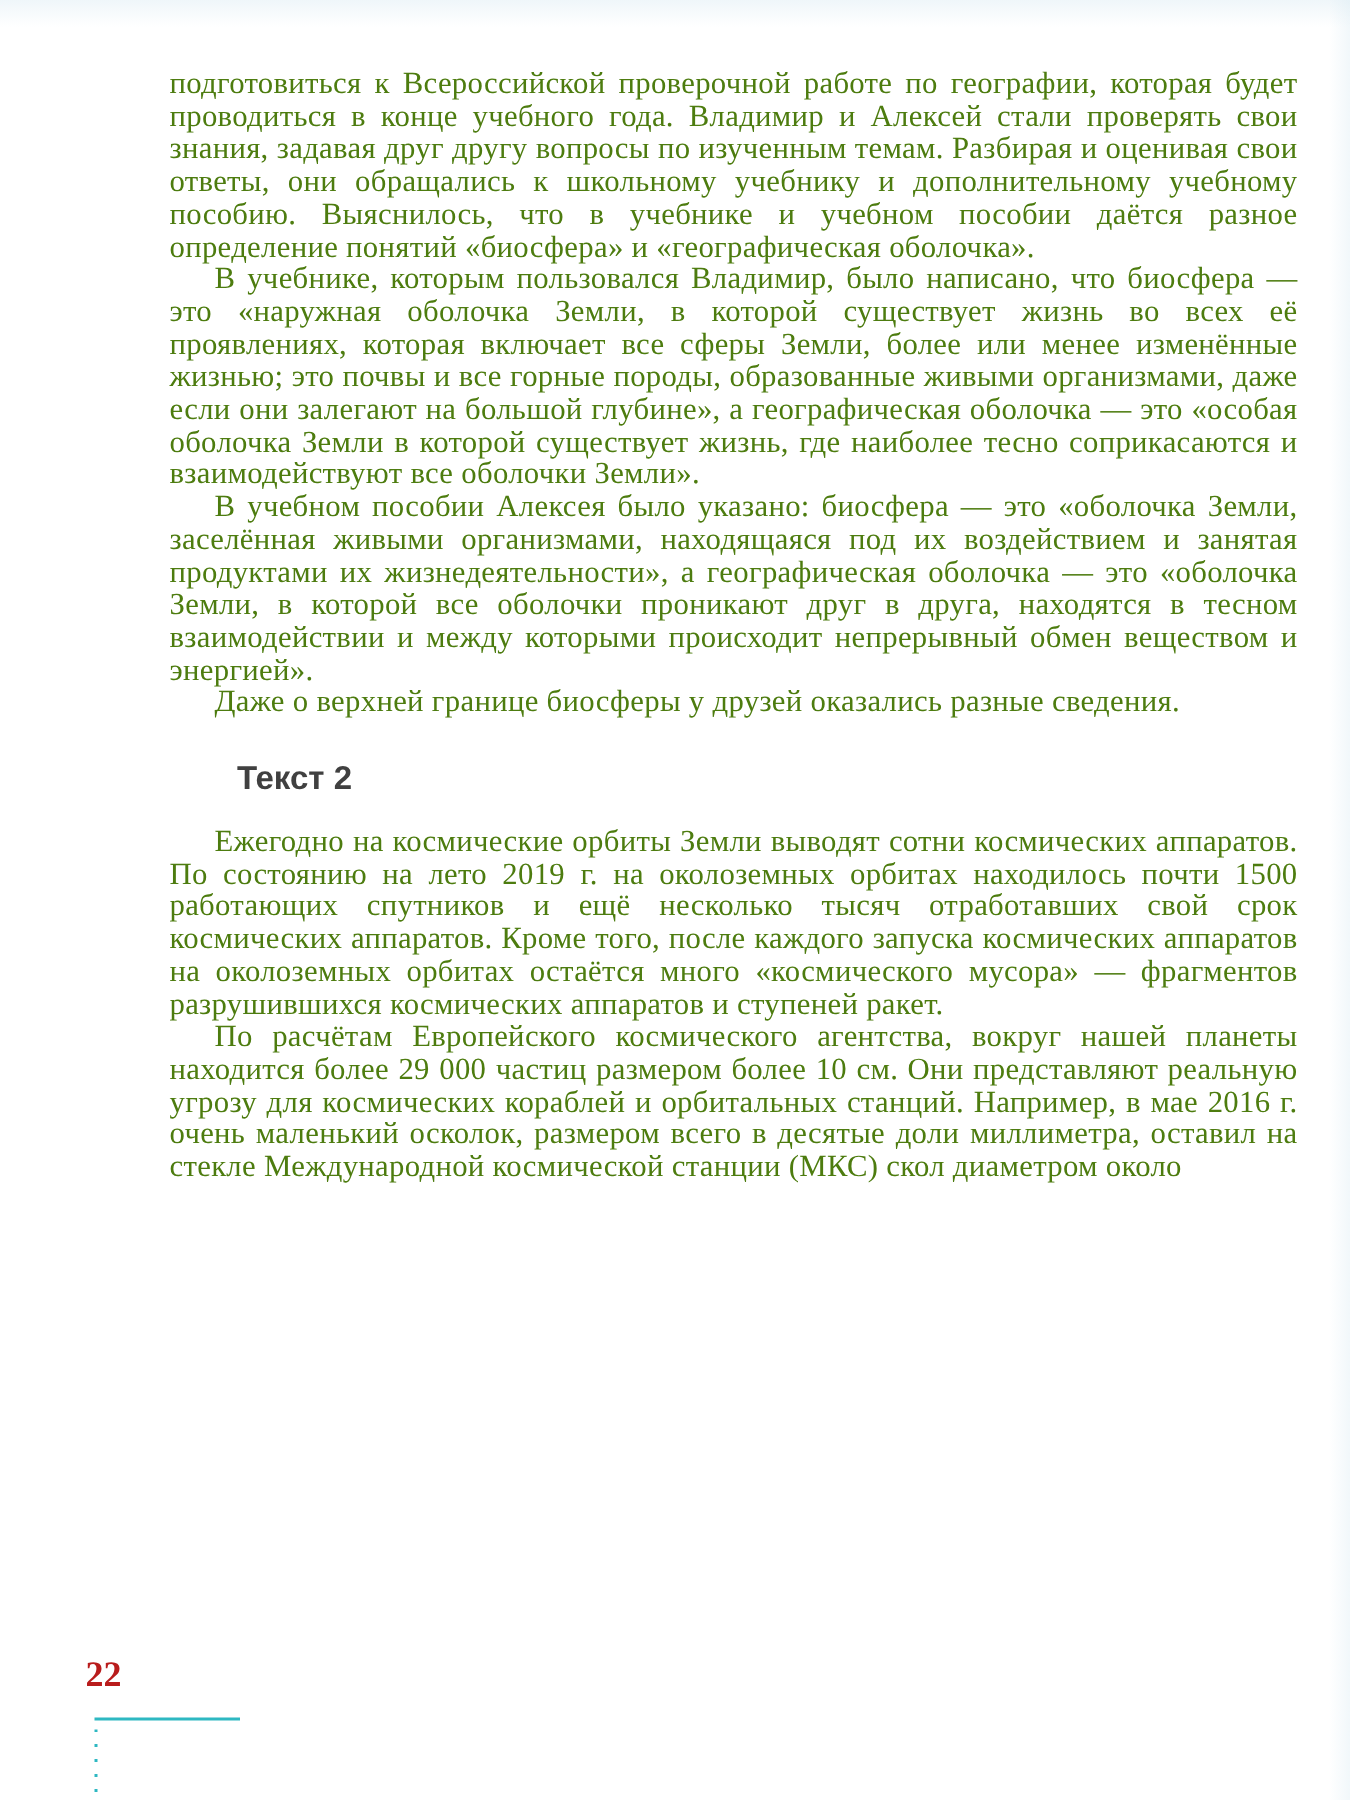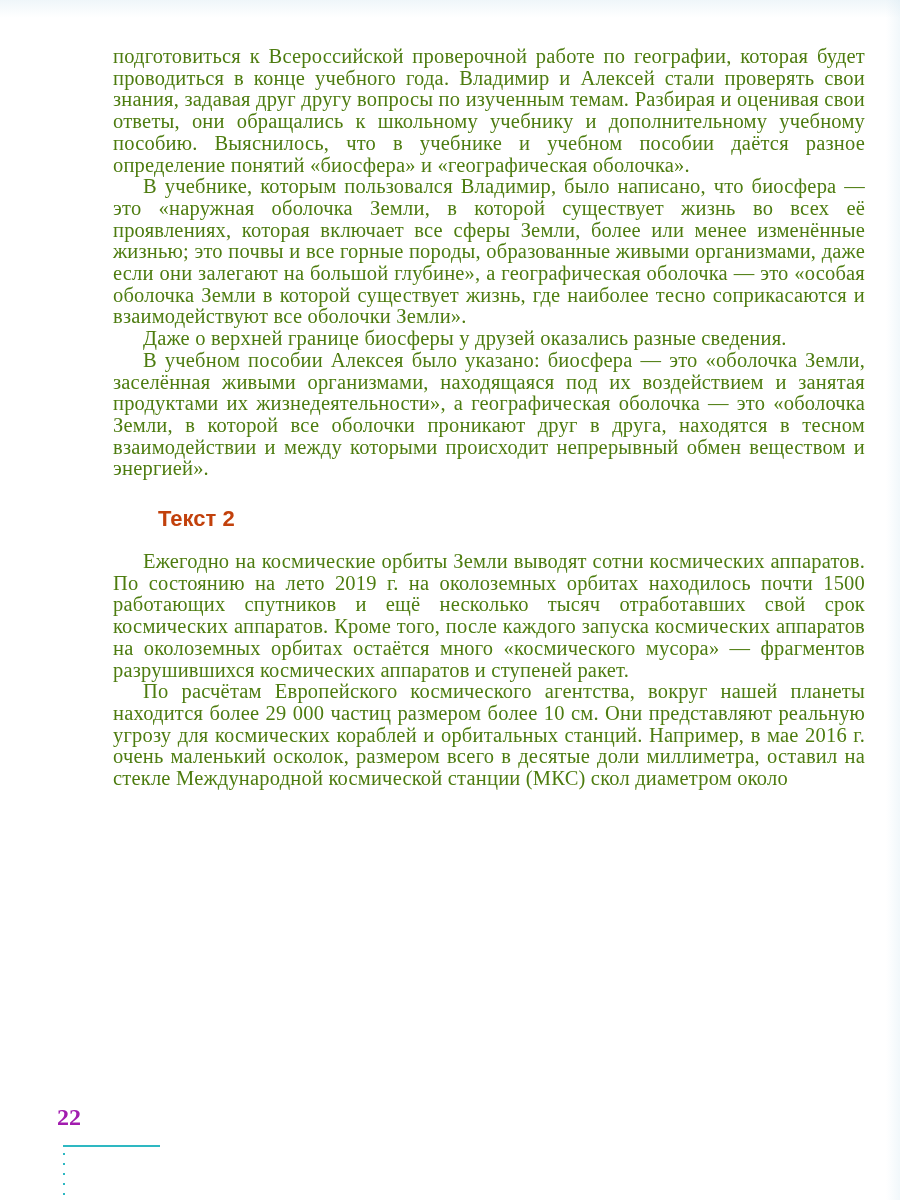--- a/index.html
+++ b/index.html
@@ -33,30 +33,30 @@
     text-align: justify;
     text-indent: 30px;
     color: #4d7c0f;
     letter-spacing: 0.2px;
   }
   .para.first { text-indent: 0; }
   .section-heading {
     font-family: "Liberation Sans", sans-serif;
     font-size: 22px;
     font-weight: 600;
-    color: #c2410c;
+    color: #404040;
     margin: 26px 0 19px 45px;
   }
   .page-number {
     position: absolute;
     left: 57px;
     top: 1104px;
     font-size: 24px;
     font-weight: bold;
-    color: #a21caf;
+    color: #b91c1c;
   }
   .footer-rule {
     position: absolute;
     left: 63px;
     top: 1145px;
     width: 97px;
     height: 2px;
     background: #2eb8c2;
   }
   .footer-dotted {
@@ -69,22 +69,22 @@
   }
 </style>
 </head>
 <body>
 
 <div class="scan-tint"></div>
 
 <div class="content">
   <p class="para first">подготовиться к Всероссийской проверочной работе по географии, которая будет проводиться в конце учебного года. Владимир и Алексей стали проверять свои знания, задавая друг другу вопросы по изученным темам. Разбирая и оценивая свои ответы, они обращались к школьному учебнику и дополнительному учебному пособию. Выяснилось, что в учебнике и учебном пособии даётся разное определение понятий «биосфера» и «географическая оболочка».</p>
   <p class="para">В учебнике, которым пользовался Владимир, было написано, что биосфера — это «наружная оболочка Земли, в которой существует жизнь во всех её проявлениях, которая включает все сферы Земли, более или менее изменённые жизнью; это почвы и все горные породы, образованные живыми организмами, даже если они залегают на большой глубине», а географическая оболочка — это «особая оболочка Земли в которой существует жизнь, где наиболее тесно соприкасаются и взаимодействуют все оболочки Земли».</p>
+  <p class="para">В учебном пособии Алексея было указано: биосфера — это «оболочка Земли, заселённая живыми организмами, находящаяся под их воздействием и занятая продуктами их жизнедеятельности», а географическая оболочка — это «оболочка Земли, в которой все оболочки проникают друг в друга, находятся в тесном взаимодействии и между которыми происходит непрерывный обмен веществом и энергией».</p>
   <p class="para">Даже о верхней границе биосферы у друзей оказались разные сведения.</p>
-  <p class="para">В учебном пособии Алексея было указано: биосфера — это «оболочка Земли, заселённая живыми организмами, находящаяся под их воздействием и занятая продуктами их жизнедеятельности», а географическая оболочка — это «оболочка Земли, в которой все оболочки проникают друг в друга, находятся в тесном взаимодействии и между которыми происходит непрерывный обмен веществом и энергией».</p>
 
   <h2 class="section-heading">Текст 2</h2>
 
   <p class="para">Ежегодно на космические орбиты Земли выводят сотни космических аппаратов. По состоянию на лето 2019 г. на околоземных орбитах находилось почти 1500 работающих спутников и ещё несколько тысяч отработавших свой срок космических аппаратов. Кроме того, после каждого запуска космических аппаратов на околоземных орбитах остаётся много «космического мусора» — фрагментов разрушившихся космических аппаратов и ступеней ракет.</p>
   <p class="para">По расчётам Европейского космического агентства, вокруг нашей планеты находится более 29 000 частиц размером более 10 см. Они представляют реальную угрозу для космических кораблей и орбитальных станций. Например, в мае 2016 г. очень маленький осколок, размером всего в десятые доли миллиметра, оставил на стекле Международной космической станции (МКС) скол диаметром около</p>
 </div>
 
 <div class="page-number">22</div>
 <div class="footer-rule"></div>
 <div class="footer-dotted"></div>

